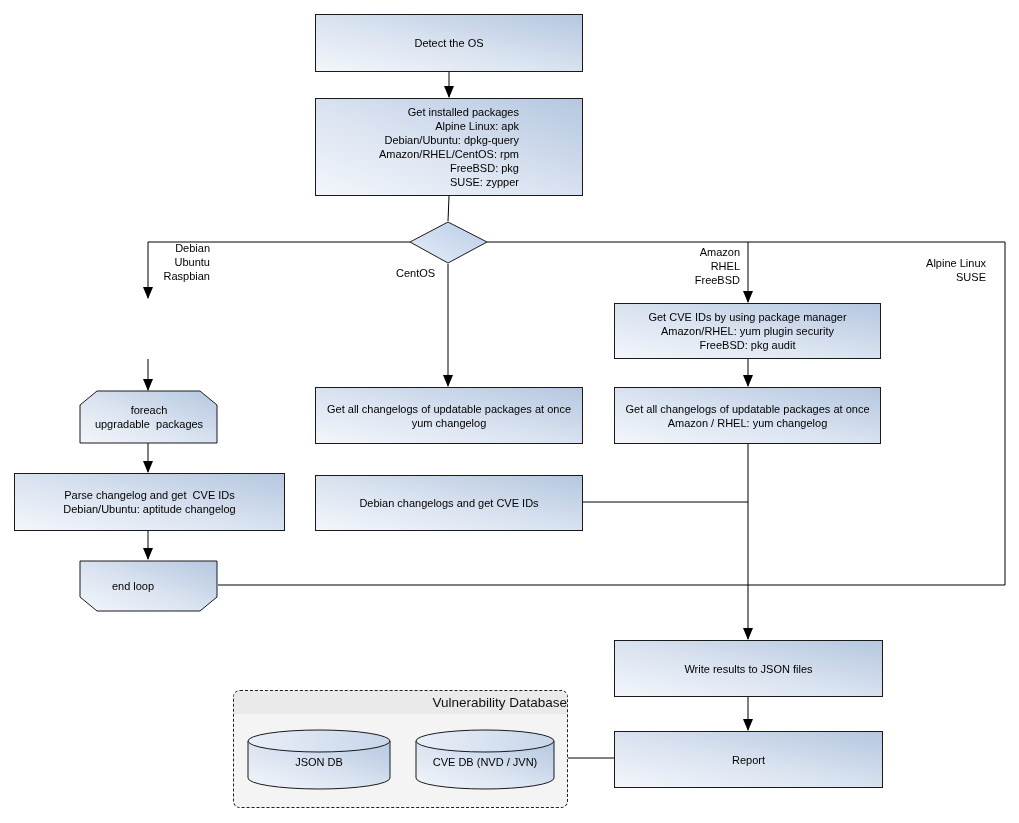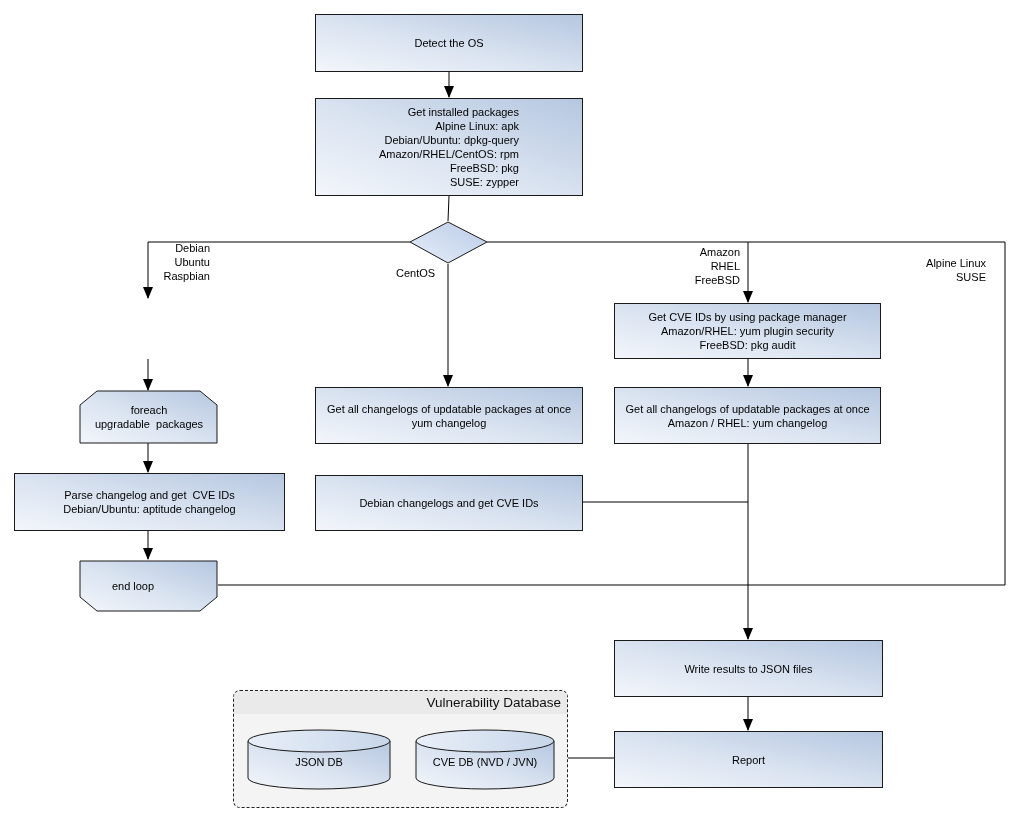--- a/index.html
+++ b/index.html
@@ -35,21 +35,21 @@
     box-sizing:border-box;
     border:1px dashed #222;border-radius:7px;
     background:#f4f4f4;
   }
   .dbpanel .band{
     position:absolute;left:0;top:0;right:0;height:23px;
     background:#eaeaea;border-radius:6px 6px 0 0;
     display:flex;align-items:center;justify-content:flex-end;
   }
   .dbpanel .band .title{
-    font-size:13.5px;padding-right:6px;color:#111;
+    font-size:13.5px;color:#111;
   }
 </style>
 </head>
 <body>
 
 <div id="canvas">
 
   <svg id="wires" width="1019" height="823" viewBox="0 0 1019 823">
     <defs>
       <marker id="arrow" markerUnits="userSpaceOnUse" markerWidth="14" markerHeight="12" refX="11" refY="5" orient="auto">

